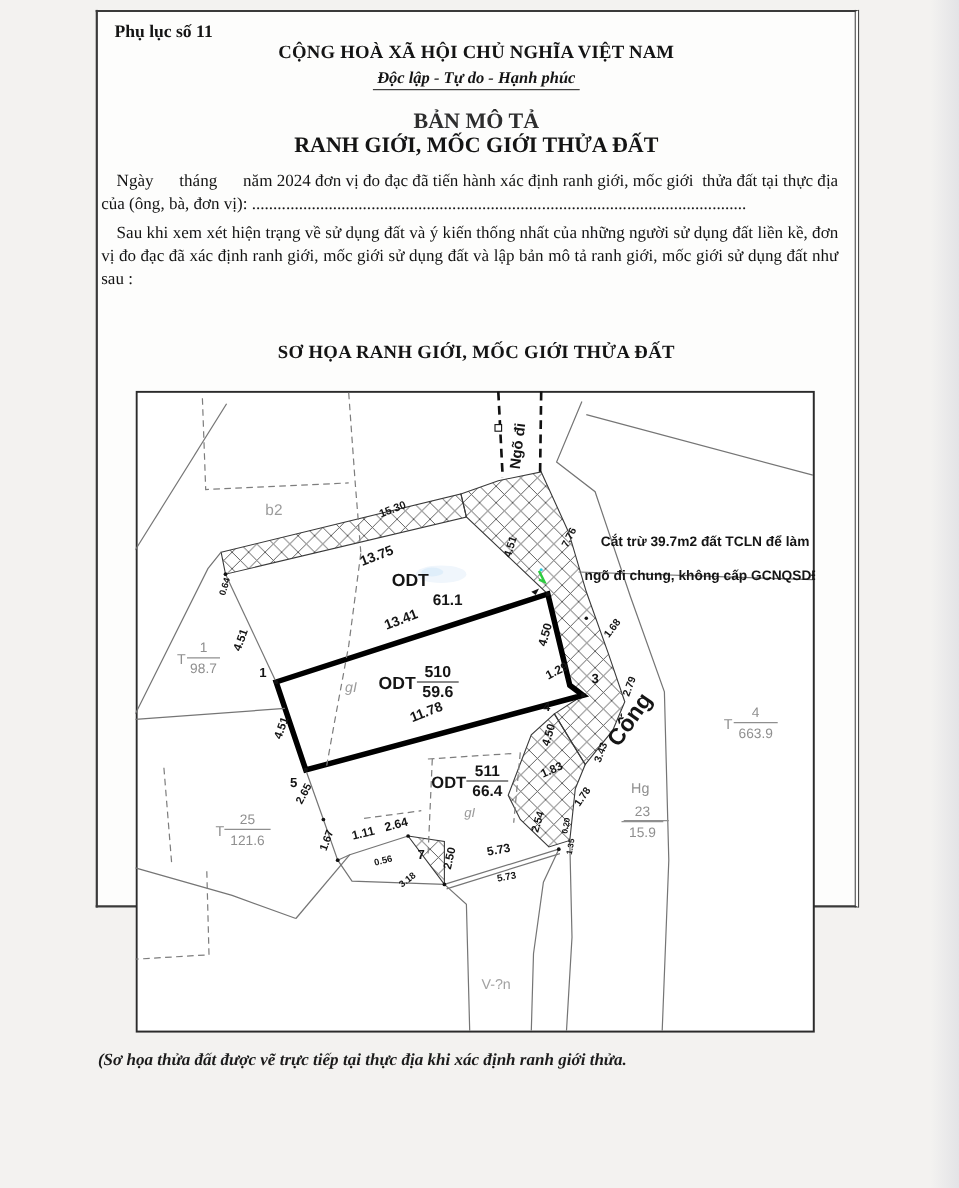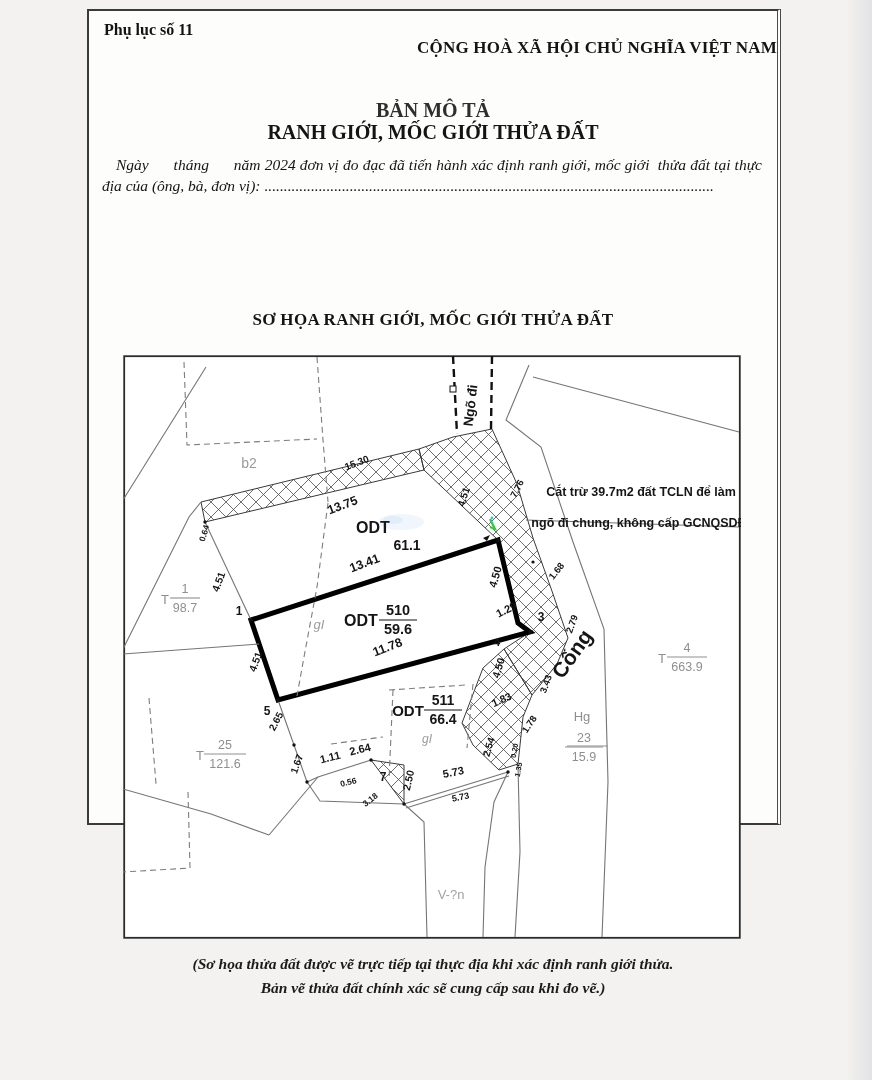--- a/index.html
+++ b/index.html
@@ -9,53 +9,57 @@
     font-family:"Liberation Serif", serif;
   }
   .scan-edge{position:absolute;top:0;right:0;width:26px;height:100%;
     background:linear-gradient(to right,rgba(243,242,240,0),#e3e3e6);}
   .page{
     position:absolute;left:87px;top:9px;width:694px;height:816px;
     background:#fdfdfc;border:2px solid #3a3a3a;border-right:4px double #4a4a4a;
     box-sizing:border-box;color:#141414;
   }
   .appendix{position:absolute;left:15px;top:10px;font-size:16px;font-weight:bold;}
-  .nat-title{position:absolute;top:27px;width:100%;text-align:right;
+  .nat-title{position:absolute;top:27px;width:100%;text-align:center;
     font-size:17px;font-weight:bold;letter-spacing:.2px;}
   .motto-wrap{position:absolute;top:51px;width:100%;text-align:center;}
   .motto{display:inline-block;font-size:15px;font-weight:bold;font-style:italic;
     border-bottom:1.6px solid #2b2b2b;padding:0 4px 1px;}
   .doc-title-1{position:absolute;top:88px;width:100%;text-align:center;
     font-size:20px;font-weight:bold;color:#2e2e2e;}
   .doc-title-2{position:absolute;top:110px;width:100%;text-align:center;
     font-size:20px;font-weight:bold;}
-  .paras{position:absolute;left:13px;right:15px;top:143px;
-    font-size:15.5px;line-height:1.36;text-align:justify;font-style:italic;}
+  .paras{position:absolute;left:3px;right:15px;top:143px;
+    font-size:15.5px;line-height:1.36;text-align:justify;}
   .paras p{margin:0 0 5px;text-indent:14px;white-space:pre-wrap;}
   .sketch-heading{position:absolute;top:299px;width:100%;text-align:center;
     font-size:17px;font-weight:bold;letter-spacing:.3px;}
   .map-box{position:absolute;left:34px;top:344px;width:618px;height:584px;}
   .map-box svg{display:block;}
-  .footer{position:absolute;top:941px;width:100%;text-align:center;
+  .footer{position:absolute;top:941px;width:100%;text-align:left;
     font-size:15.5px;font-weight:bold;font-style:italic;line-height:1.55;color:#1b1b1b;}
   svg text{font-family:"Liberation Sans", sans-serif;}
 </style>
 </head>
 <body>
 
 <div class="scan-edge"></div>
 
 <div class="page">
   <div class="appendix">Phụ lục số 11</div>
   <div class="nat-title">CỘNG HOÀ XÃ HỘI CHỦ NGHĨA VIỆT NAM</div>
+  <div class="motto-wrap">
+    <span class="motto">Độc lập - Tự do - Hạnh phúc</span>
+  </div>
   <div class="doc-title-1">BẢN MÔ TẢ</div>
   <div class="doc-title-2">RANH GIỚI, MỐC GIỚI THỬA ĐẤT</div>
 
   <div class="paras">
     <p>Ngày      tháng      năm 2024 đơn vị đo đạc đã tiến hành xác định ranh giới, mốc giới  thửa đất tại thực địa của (ông, bà, đơn vị): ....................................................................................................................</p>
+    <p>Sau khi xem xét hiện trạng về sử dụng đất và ý kiến thống nhất của những người sử dụng đất liền kề, đơn vị đo đạc đã xác định ranh giới, mốc giới sử dụng đất và lập bản mô tả ranh giới, mốc giới sử dụng đất như sau :</p>
   </div>
 
   <div class="sketch-heading">SƠ HỌA RANH GIỚI, MỐC GIỚI THỬA ĐẤT</div>
 
   <div class="map-box">
     <svg width="618" height="584" viewBox="2 3 618 584" xmlns="http://www.w3.org/2000/svg">
       <defs>
         <pattern id="hatch" width="15" height="15" patternUnits="userSpaceOnUse">
           <path d="M0,0 L15,15 M15,0 L0,15" stroke="#4a4a4a" stroke-width="0.8" fill="none"></path>
         </pattern>
@@ -215,15 +219,14 @@
             <text x="463" y="390" font-size="12.5" fill="#8f8f8f" font-weight="normal" text-anchor="middle">23</text>
             <line x1="444" y1="395" x2="482" y2="395" stroke="#8f8f8f" stroke-width="1.1"></line>
             <text x="463" y="409" font-size="12.5" fill="#8f8f8f" font-weight="normal" text-anchor="middle">15.9</text>
           </g>
         </g>
     </svg>
   </div>
 
   <div class="footer">
     <div>(Sơ họa thửa đất được vẽ trực tiếp tại thực địa khi xác định  ranh giới thửa.</div>
-    <div>Bản vẽ thửa đất chính xác sẽ cung cấp sau khi đo vẽ.)</div>
   </div>
 </div>
 
 </body></html>

